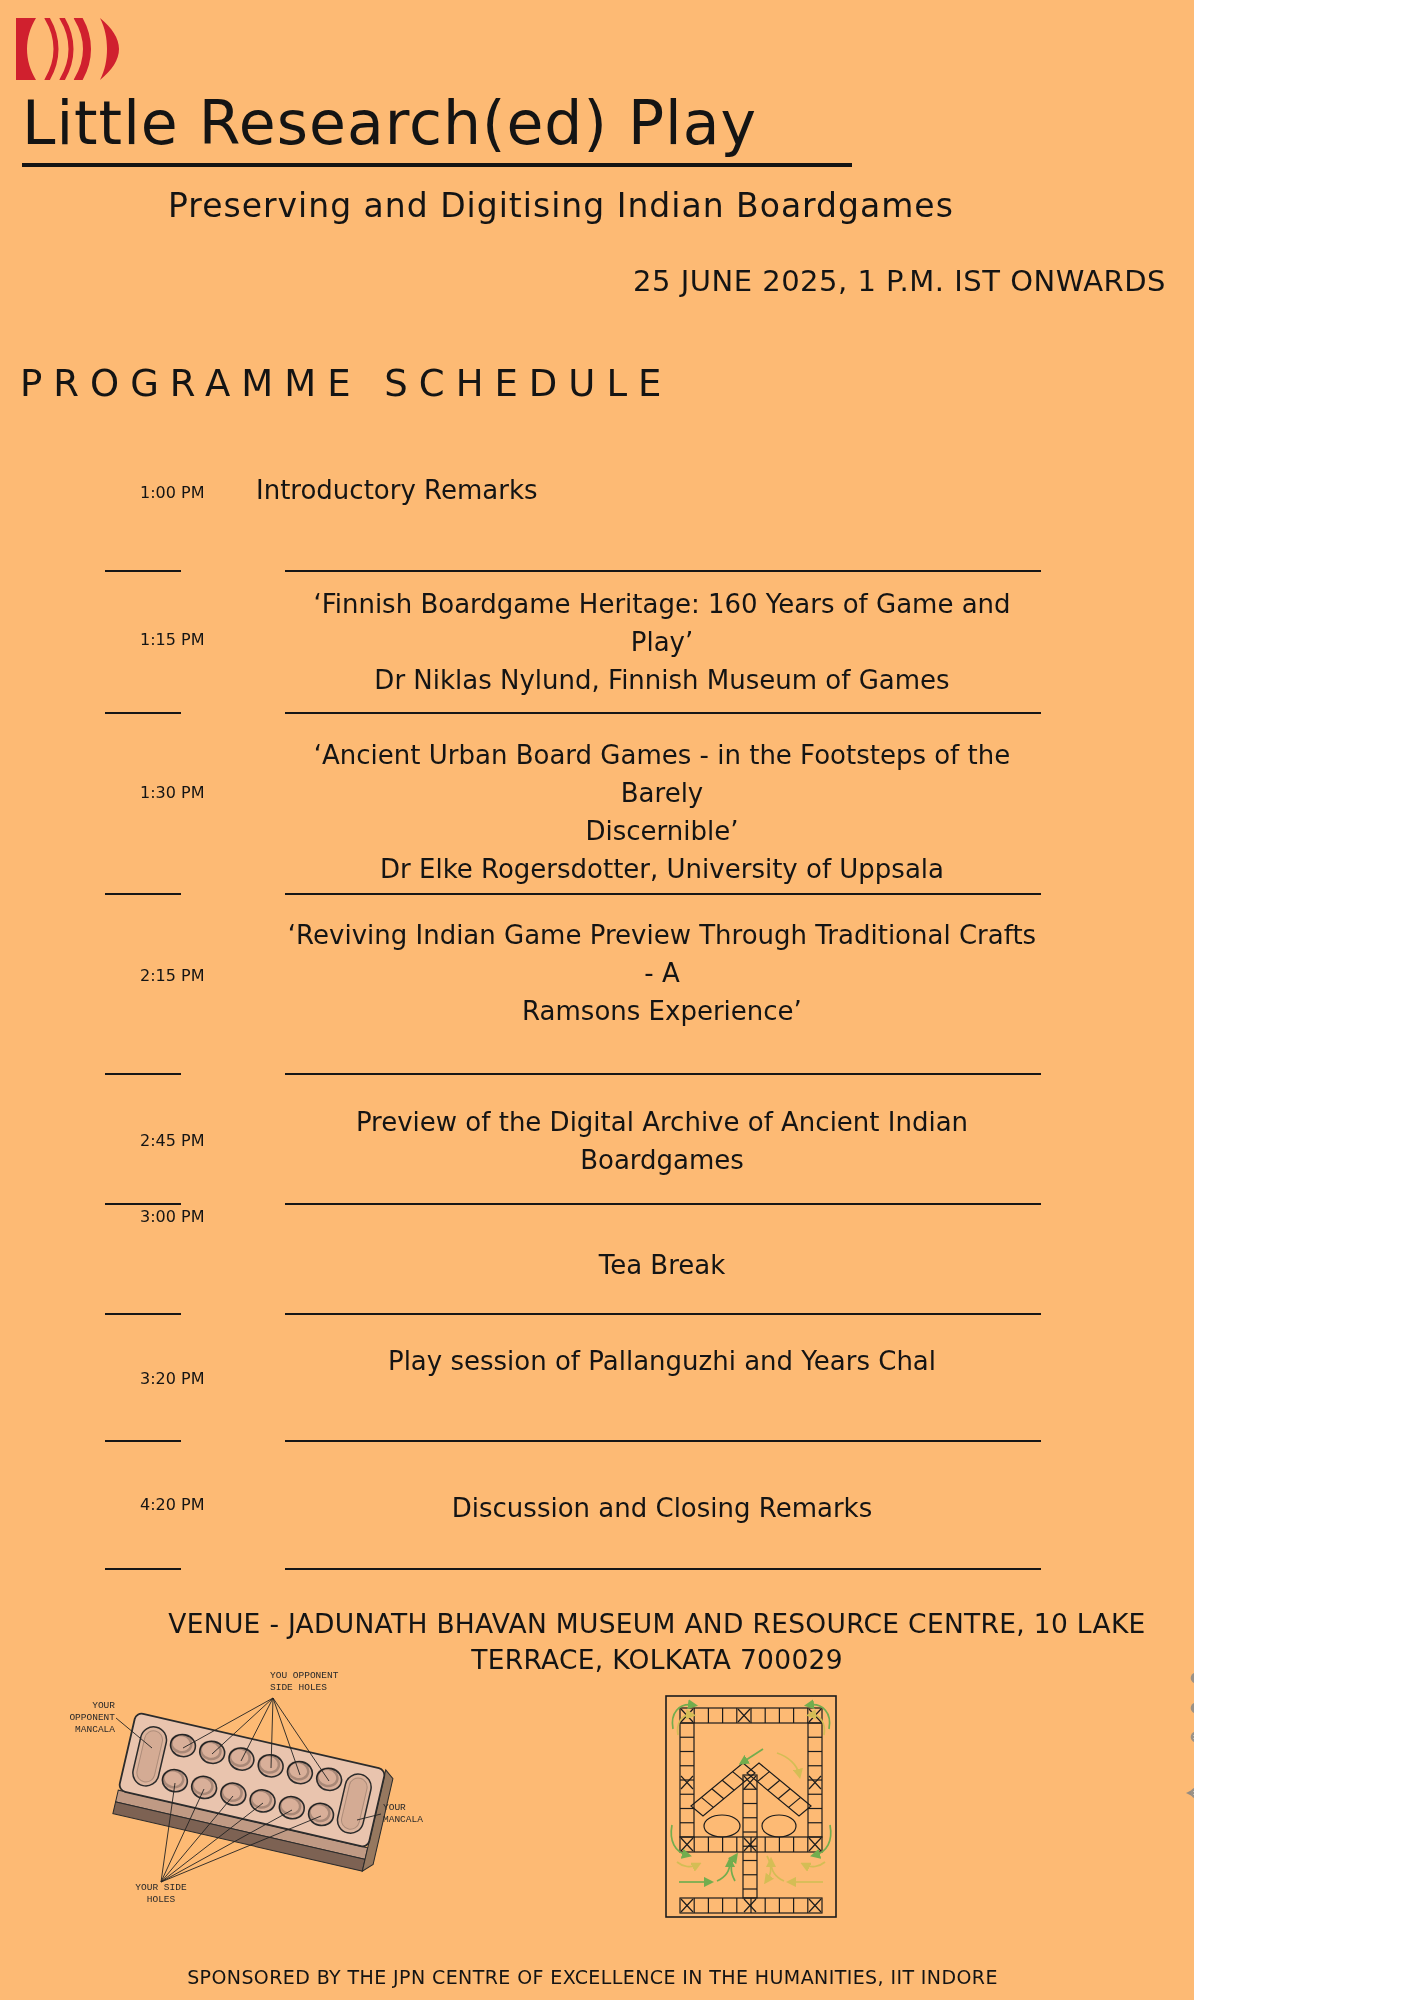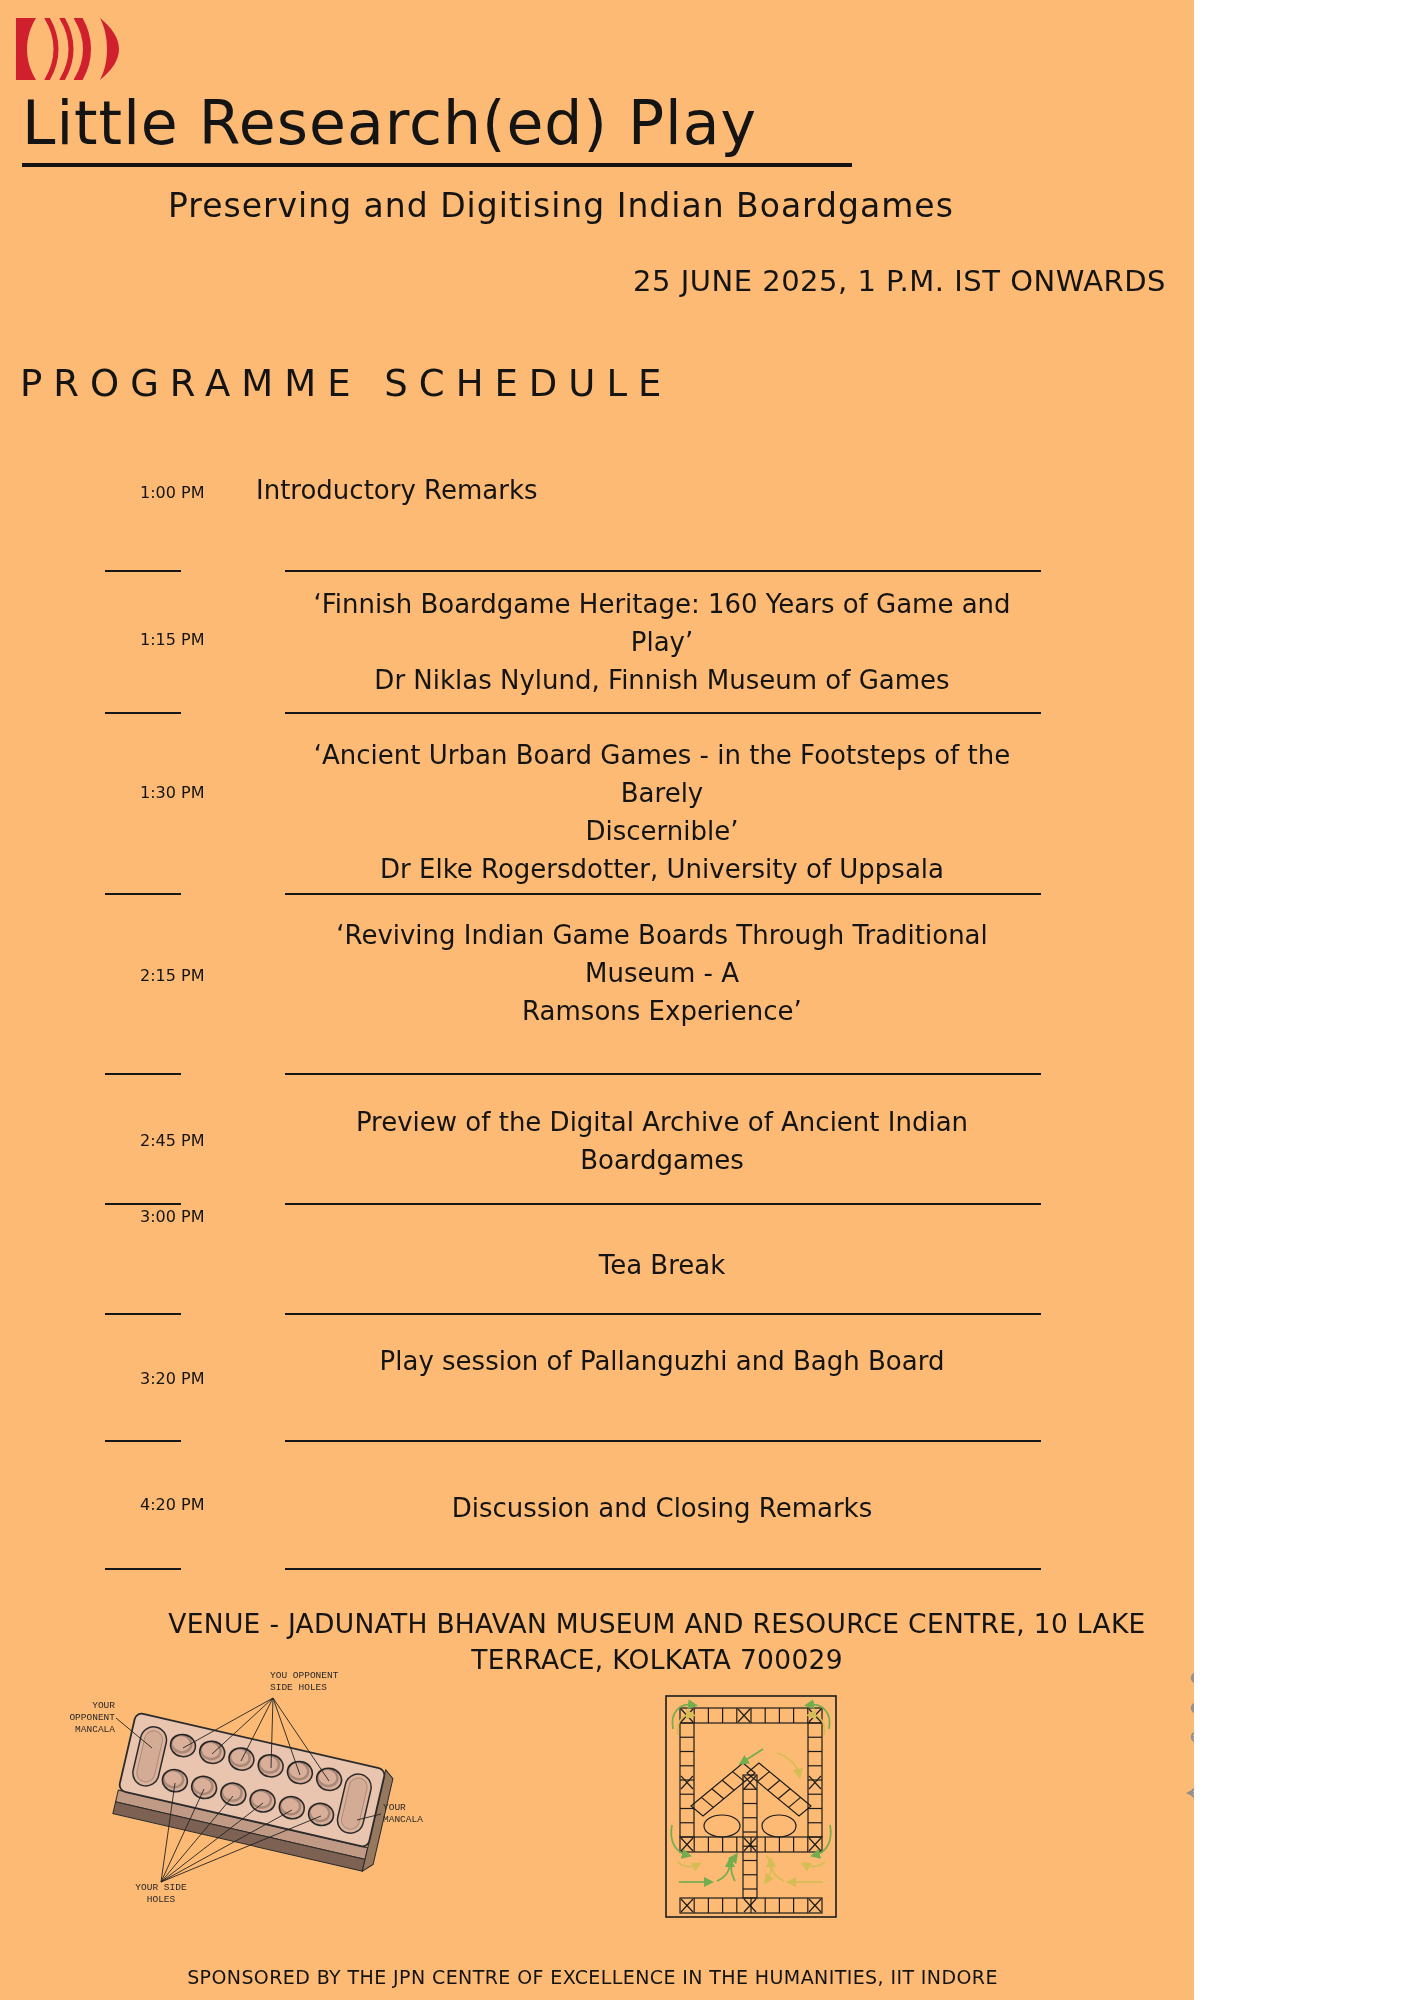--- a/index.html
+++ b/index.html
@@ -85,21 +85,21 @@
     <div>Discernible’</div>
     <div>Dr Elke Rogersdotter, University of Uppsala</div>
   </div>
   <div class="abs divider" style="top:893px;">
       <span class="d-short"></span>
       <span class="d-long"></span>
     </div>
 
   <div class="abs time" style="top:966px;">2:15 PM</div>
   <div class="abs content" style="top:916px;">
-    <div>‘Reviving Indian Game Boards Through Traditional Museum - A</div>
+    <div>‘Reviving Indian Game Preview Through Traditional Crafts - A</div>
     <div>Ramsons Experience’</div>
   </div>
   <div class="abs divider" style="top:1073px;">
       <span class="d-short"></span>
       <span class="d-long"></span>
     </div>
 
   <div class="abs time" style="top:1131px;">2:45 PM</div>
   <div class="abs content" style="top:1103px;">
     <div>Preview of the Digital Archive of Ancient Indian</div>
@@ -114,21 +114,21 @@
   <div class="abs content" style="top:1246px;">
     <div>Tea Break</div>
   </div>
   <div class="abs divider" style="top:1313px;">
       <span class="d-short"></span>
       <span class="d-long"></span>
     </div>
 
   <div class="abs time" style="top:1369px;">3:20 PM</div>
   <div class="abs content" style="top:1342px;">
-    <div>Play session of Pallanguzhi and Bagh Board</div>
+    <div>Play session of Pallanguzhi and Years Chal</div>
   </div>
   <div class="abs divider" style="top:1440px;">
       <span class="d-short"></span>
       <span class="d-long"></span>
     </div>
 
   <div class="abs time" style="top:1495px;">4:20 PM</div>
   <div class="abs content" style="top:1489px;">
     <div>Discussion and Closing Remarks</div>
   </div>

